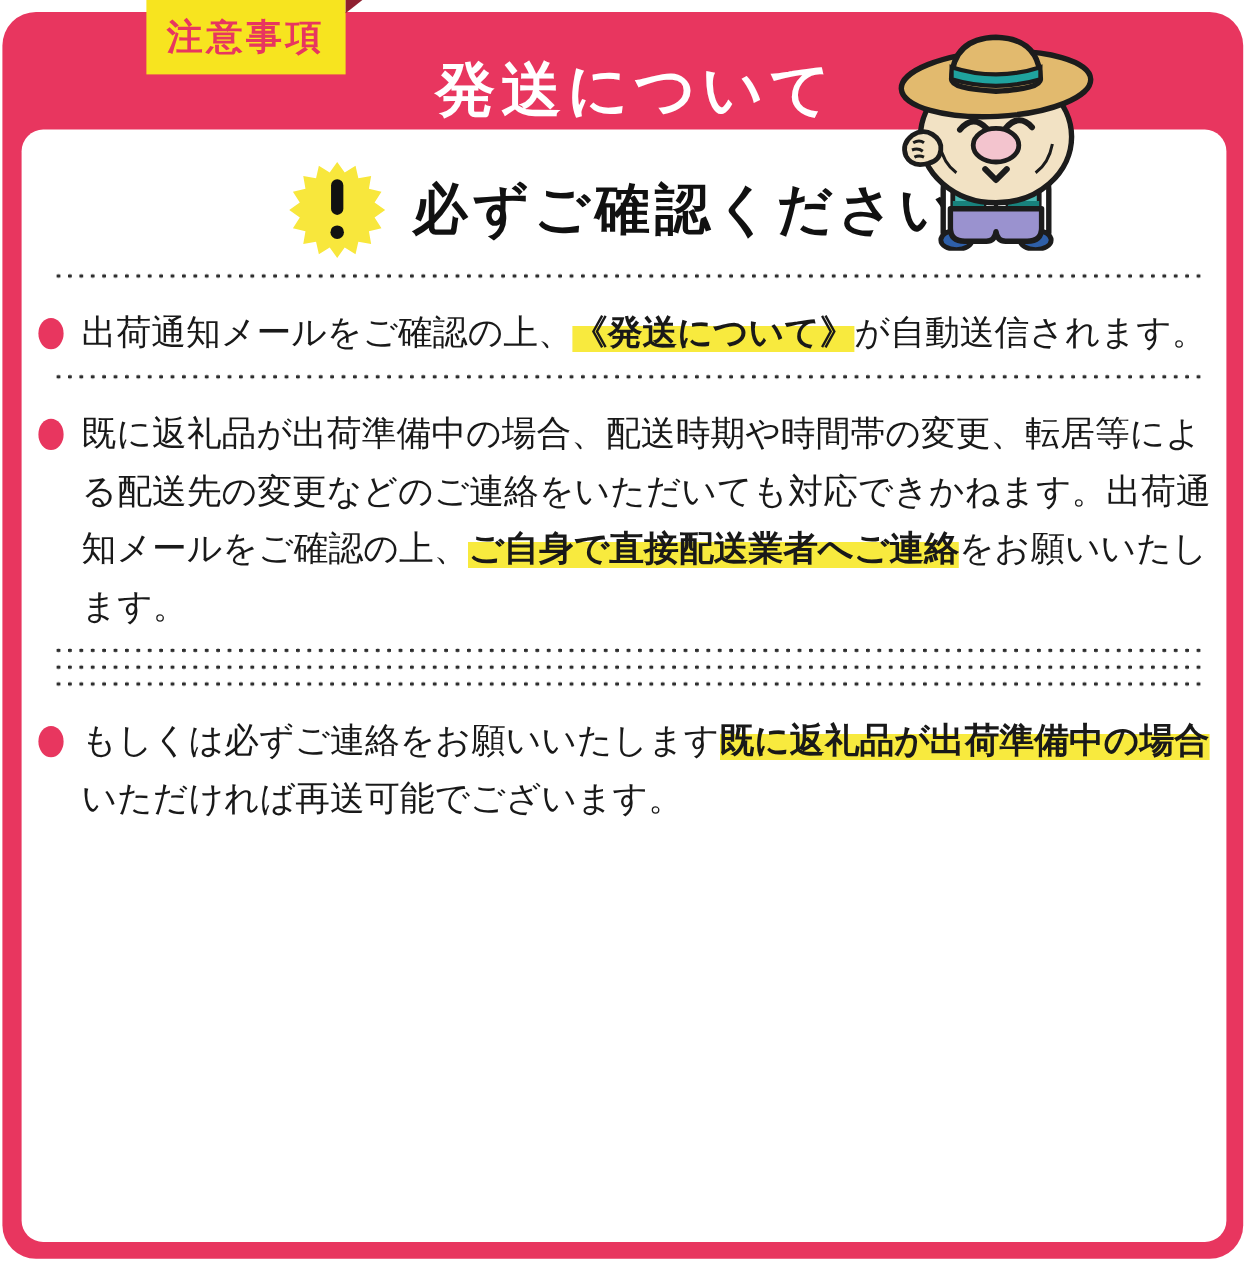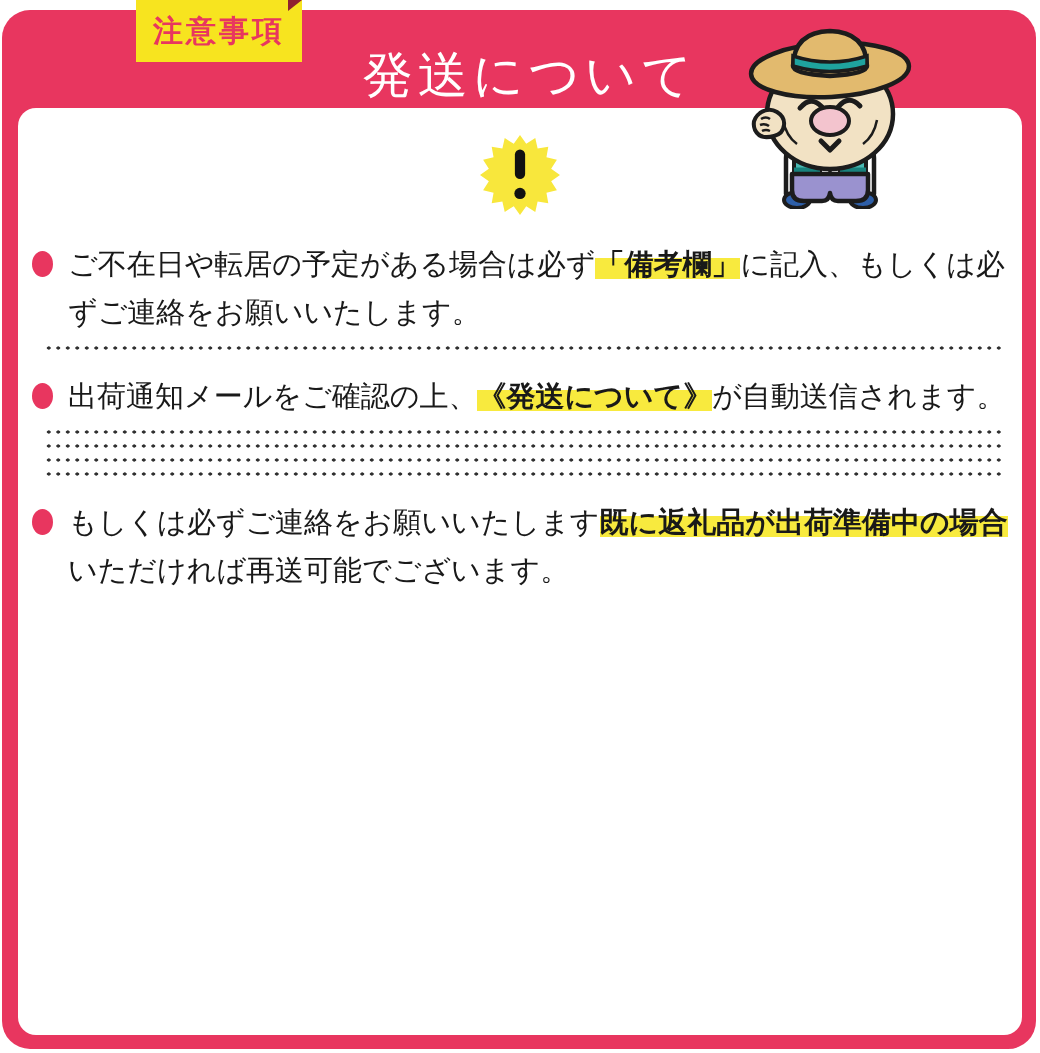--- a/index.html
+++ b/index.html
@@ -7,23 +7,23 @@
        font-family:"Liberation Sans","DejaVu Sans",sans-serif;}
   .canvas{position:relative;width:1040px;height:1053px;background:#fff;overflow:hidden;}
 
   
   .frame{position:absolute;left:2px;top:10px;right:4px;bottom:4px;
          background:var(--frame,#E8365F);border-radius:28px;z-index:1;}
   .content{position:absolute;left:18px;top:108px;right:18px;bottom:18px;
            background:#fff;border-radius:18px;z-index:2;}
 
   .title{position:absolute;top:42px;left:0;right:0;text-align:center;z-index:3;
-         font-size:50px;font-weight:normal;color:var(--title_text,#fff);letter-spacing:5px;padding-left:20px;}
+         font-size:50px;font-weight:bold;color:var(--title_text,#fff);letter-spacing:5px;padding-left:20px;}
 
-  .badge{position:absolute;left:136px;top:0;width:166px;height:62px;z-index:4;
+  .badge{position:absolute;left:122px;top:0;width:166px;height:62px;z-index:4;
          background:var(--badge_bg,#F7E41F);color:var(--badge_text,#E8365F);
          display:flex;align-items:center;justify-content:center;
          font-size:30px;font-weight:bold;letter-spacing:3px;}
   .badge-fold{position:absolute;left:288px;top:0;width:0;height:0;z-index:4;
          border-top:11px solid var(--fold,#8F2030);border-right:14px solid transparent;}
 
   .mascot{position:absolute;left:730px;top:24px;width:200px;height:185px;z-index:4;}
 
   
   .heading-row{display:flex;align-items:center;justify-content:center;gap:22px;
@@ -94,33 +94,34 @@
     <path d="M63,32 Q100,44 137,32 L137,42 Q100,53 63,42 Z" fill="#1FA39E" stroke="#1c1c1c" stroke-width="3.5"></path>
   </svg>
 
   <div class="content">
     <div class="heading-row">
       <svg class="star" viewBox="0 0 80 80" xmlns="http://www.w3.org/2000/svg">
         <polygon class="star-shape" points="79,40 70.4,46.1 76,54.9 65.8,57.2 67.6,67.6 57.2,65.8 54.9,76 46.1,70.4 40,79 33.9,70.4 25.1,76 22.8,65.8 12.4,67.6 14.2,57.2 4,54.9 9.6,46.1 1,40 9.6,33.9 4,25.1 14.2,22.8 12.4,12.4 22.8,14.2 25.1,4 33.9,9.6 40,1 46.1,9.6 54.9,4 57.2,14.2 67.6,12.4 65.8,22.8 76,25.1 70.4,33.9"></polygon>
         <rect x="35" y="15" width="10" height="29" rx="5" fill="#111"></rect>
         <circle cx="40" cy="58" r="5.5" fill="#111"></circle>
       </svg>
+      <div class="heading-text">必ずご確認ください</div>
     </div>
 
     <div class="sections">
-        <div class="section">
-          <span class="bullet"></span>
-          <div class="sectext"><span>ご不在日や転居の予定がある場合は必ず</span><span class="hl">「備考欄」</span><span>に記入、もしくは必ずご連絡をお願いいたします。</span></div>
-        </div>
         <div class="sep"></div>
         <div class="section">
           <span class="bullet"></span>
           <div class="sectext"><span>出荷通知メールをご確認の上、</span><span class="hl">《発送について》</span><span>が自動送信されます。</span></div>
         </div>
         <div class="sep"></div>
+        <div class="section">
+          <span class="bullet"></span>
+          <div class="sectext"><span>既に返礼品が出荷準備中の場合、配送時期や時間帯の変更、転居等による配送先の変更などのご連絡をいただいても対応できかねます。出荷通知メールをご確認の上、</span><span class="hl">ご自身で直接配送業者へご連絡</span><span>をお願いいたします。</span></div>
+        </div>
         <div class="sep"></div>
         <div class="sep"></div>
         <div class="sep"></div>
         <div class="section">
           <span class="bullet"></span>
           <div class="sectext"><span>もしくは必ずご連絡をお願いいたします</span><span class="hl">既に返礼品が出荷準備中の場合</span><span>いただければ再送可能でございます。</span><br></div>
         </div>
       </div>
   </div>
 </div>

